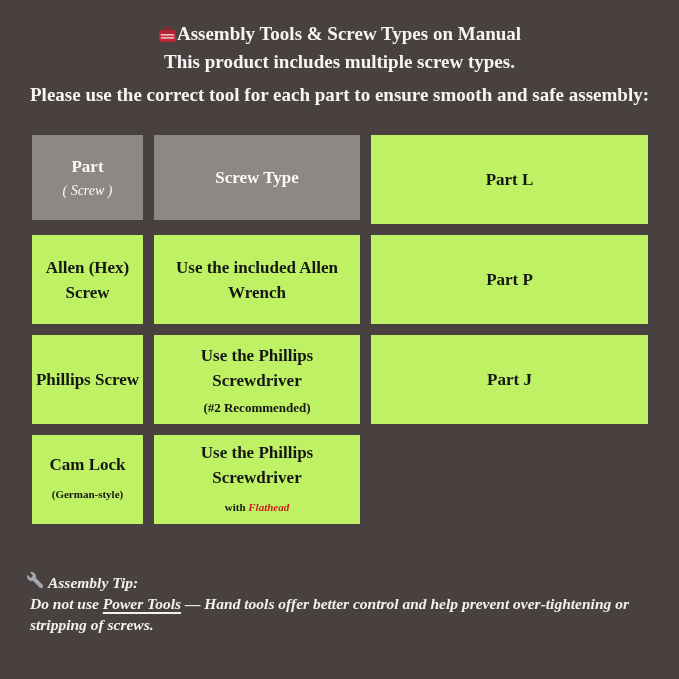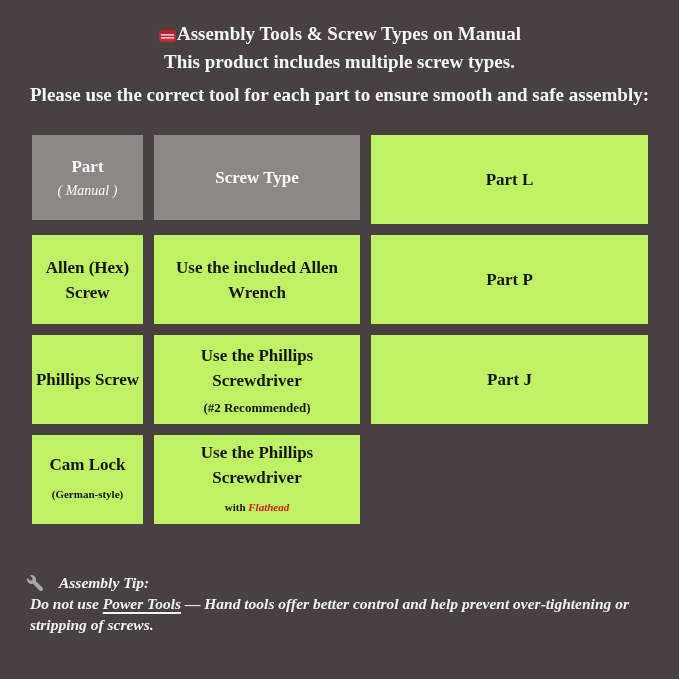--- a/index.html
+++ b/index.html
@@ -105,22 +105,21 @@
     margin: 48px 30px 0 27px;
     width: 602px;
     font-style: italic;
     font-weight: bold;
     font-size: 15.5px;
     line-height: 21px;
     color: #f3f1ef;
   }
   .tip-heading-line {
     display: flex;
-    align-items: center;
-    gap: 16px;
+    gap: 5px;
   }
   .wrench-icon-wrap {
     display: inline-flex;
     width: 16px;
     height: 16px;
   }
   .tip-body {
     padding-left: 3px;
   }
   .tip-underline {
@@ -146,21 +145,21 @@
     <span>Assembly Tools &amp; Screw Types on Manual</span>
   </div>
   <div class="subtitle-line">This product includes multiple screw types.</div>
   <div class="instruction-line">Please use the correct tool for each part to ensure smooth and safe assembly:</div>
 </div>
 
 <div class="assembly-grid">
 
   <div class="cell head">
     <div class="head-title">Part</div>
-    <div class="head-subtitle">( Manual )</div>
+    <div class="head-subtitle">( Screw )</div>
   </div>
   <div class="cell head">
     <div class="head-title">Screw Type</div>
   </div>
 
   <div class="cell data">
     <div class="cell-text">Part L</div>
   </div>
   <div class="cell data">
     <div class="cell-text">Allen (Hex) Screw</div>

